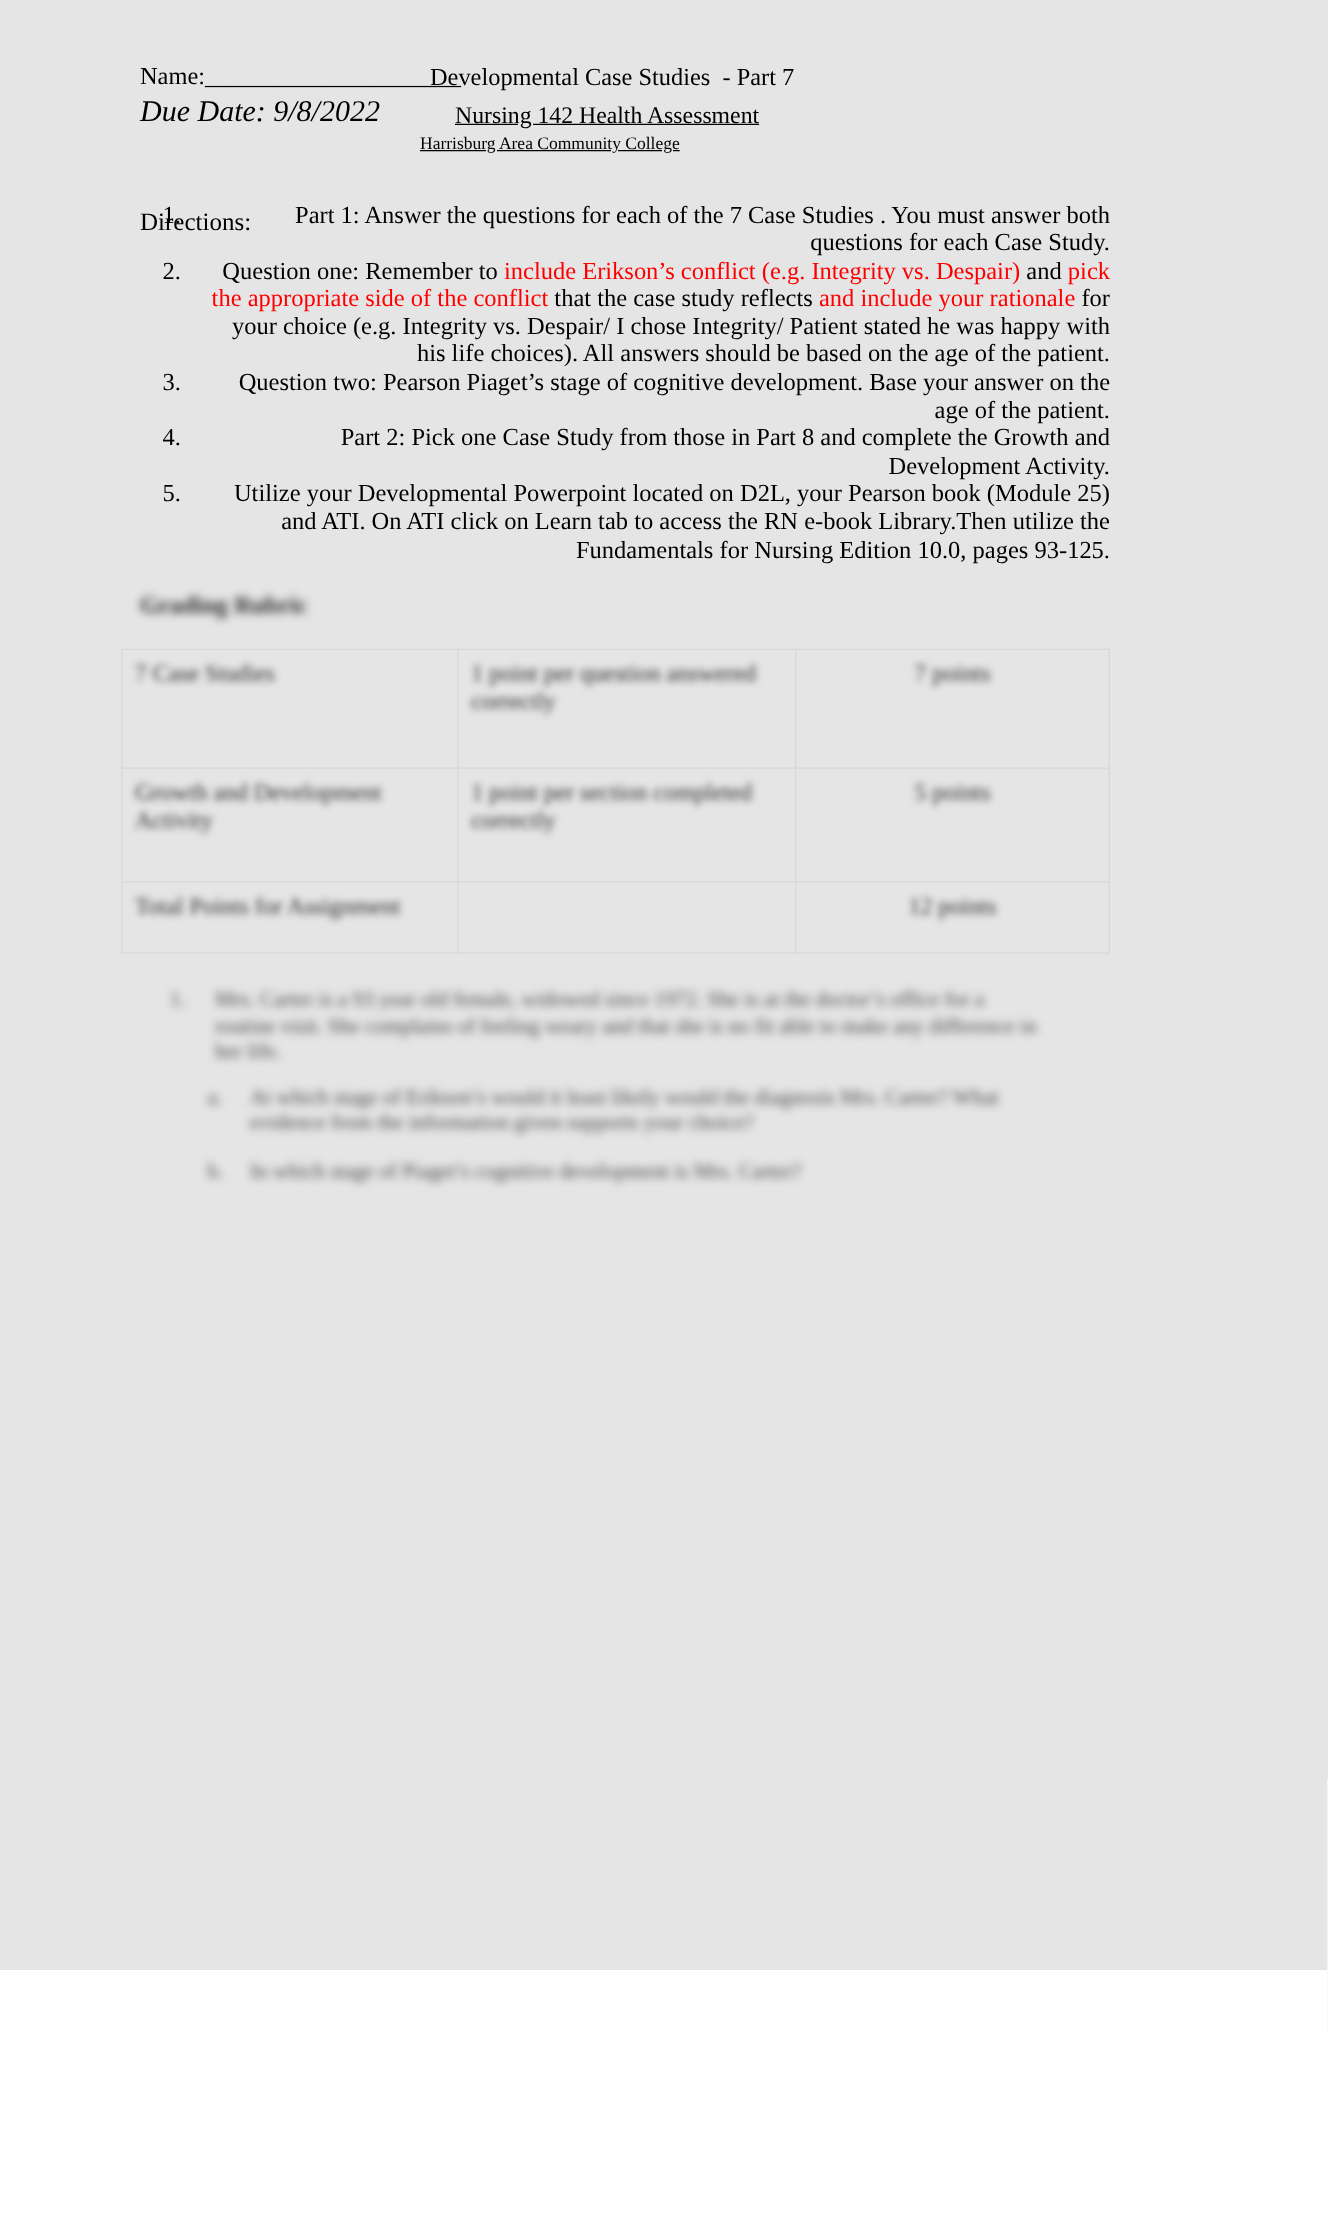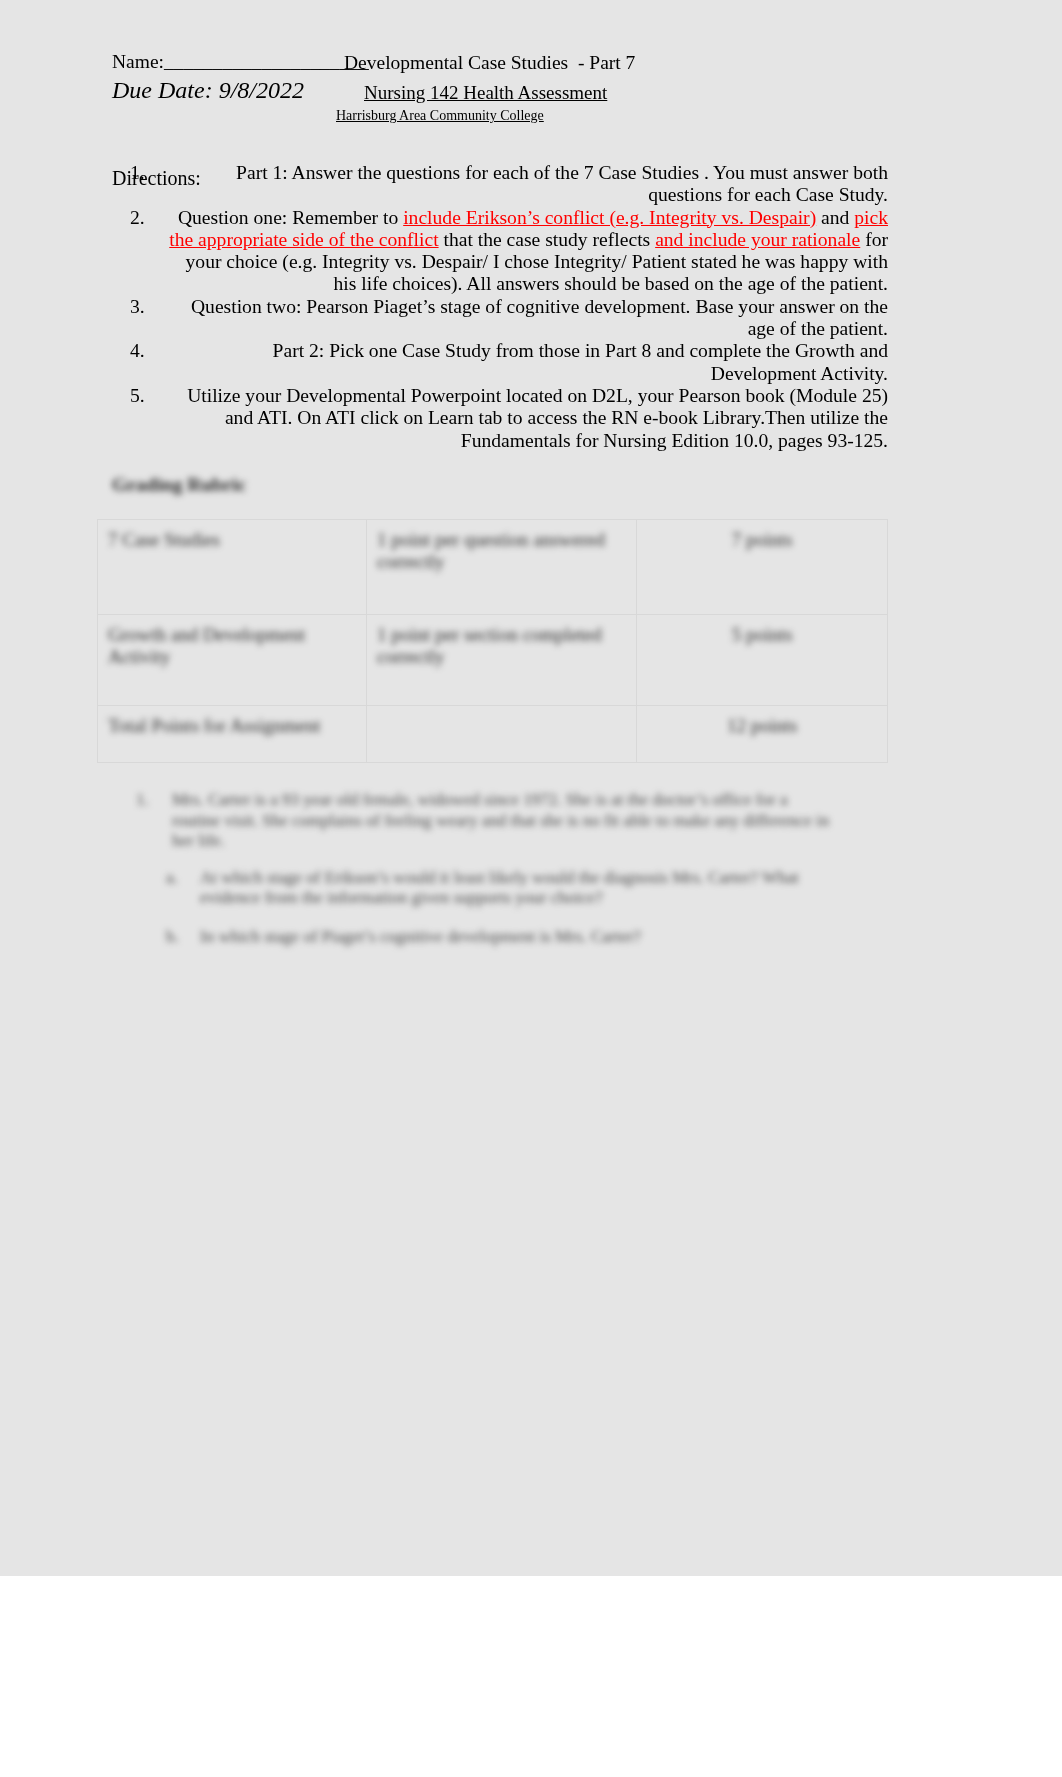--- a/index.html
+++ b/index.html
@@ -111,21 +111,20 @@
   ol.steps > li::before {
     content: counter(stepc) ".";
     position: absolute;
     left: -36px;
     top: 0;
     width: 26px;
     text-align: left;
   }
   .red {
     color: #ff0000;
-    text-decoration: underline;
   }
 
   
   .rubric-heading {
     position: absolute;
     left: 112px;
     top: 473px;
     font-size: 19.5px;
     line-height: 24px;
     font-weight: bold;

